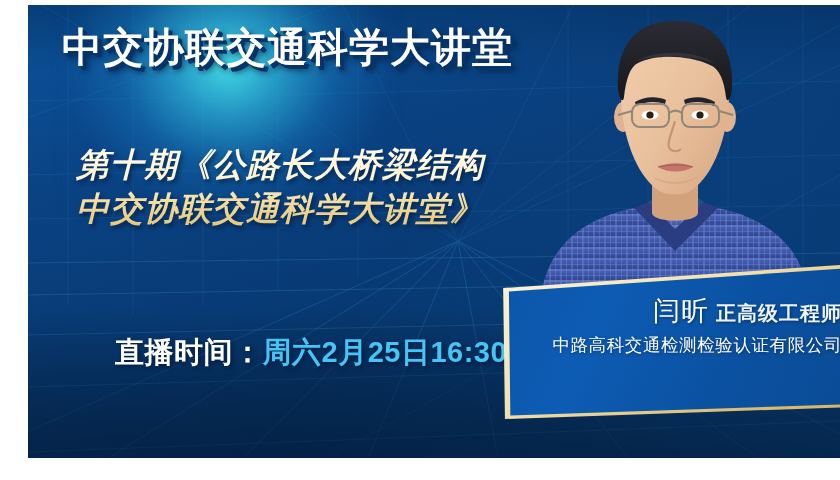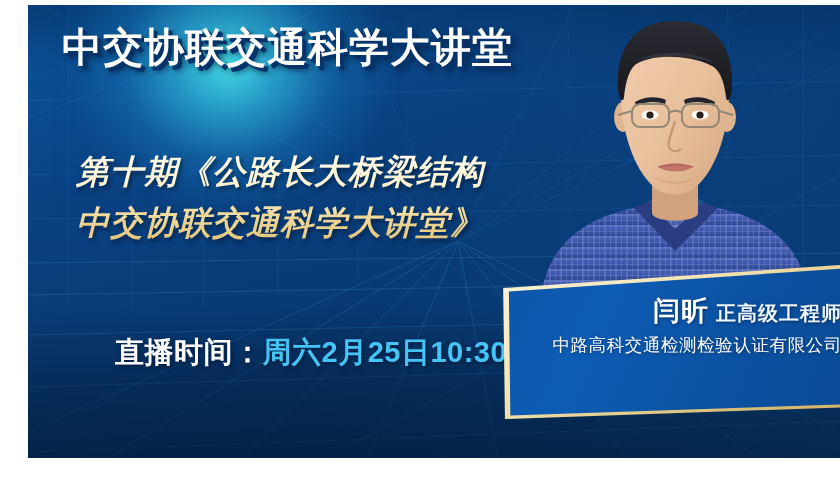--- a/index.html
+++ b/index.html
@@ -67,21 +67,21 @@
   .subtitle{
     position:absolute;left:48px;top:138px;width:520px;
     font-size:33px;font-style:italic;font-weight:bold;
     line-height:1.32;letter-spacing:1px;
     background:linear-gradient(180deg,#fffdf2 0%,#fdf3cf 42%,#f0d99a 72%,#e4c478 100%);
     -webkit-background-clip:text;background-clip:text;
     color:transparent;-webkit-text-fill-color:transparent;
     filter:drop-shadow(2px 3px 2px rgba(2,22,50,.65));
     white-space:nowrap;
   }
-  .subtitle .ln{display:block;margin-top:7px;}
+  .subtitle .ln{display:block;}
 
   
   .timerow{
     position:absolute;left:46px;top:328px;
     font-size:29px;font-weight:bold;letter-spacing:.5px;
     white-space:nowrap;
     text-shadow:2px 2px 4px rgba(2,20,46,.7);
   }
   .timerow .lbl{color:#ffffff;margin-left:41px;}
   .timerow .val{color:#46c4f5;}
@@ -108,21 +108,21 @@
     background:linear-gradient(115deg,#0b55a8 0%,#0d5cb4 28%,#0b51a1 62%,#0a4a93 100%);
   }
   .plate-txt{
     position:absolute;left:0;top:0;width:358px;height:200px;
   }
   .sp-name-row{
     position:absolute;right:12px;top:30px;white-space:nowrap;
     text-align:right;
   }
   .sp-name{
-    font-size:27px;font-weight:bold;color:#ffffff;letter-spacing:1px;
+    font-size:27px;font-weight:normal;color:#ffffff;letter-spacing:1px;
     text-shadow:1px 1px 3px rgba(2,22,50,.55);
   }
   .sp-title{
     font-size:20px;font-weight:bold;color:#eef6ff;letter-spacing:1px;
     margin-left:7px;
     text-shadow:1px 1px 3px rgba(2,22,50,.55);
   }
   .sp-org{
     position:absolute;right:12px;top:70px;white-space:nowrap;
     font-size:17.5px;color:#ffffff;letter-spacing:.6px;
@@ -267,21 +267,21 @@
     </div>
 
     <div class="headline">中交协联交通科学大讲堂</div>
 
     <div class="subtitle">
       <span class="ln">第十期《公路长大桥梁结构</span>
       <span class="ln">中交协联交通科学大讲堂》</span>
     </div>
 
     <div class="timerow">
-      <span class="lbl">直播时间：</span><span class="val">周六2月25日10:30</span>
+      <span class="lbl">直播时间：</span><span class="val">周六2月25日16:30</span>
     </div>
 
     <div class="plate-wrap">
       <div class="plate-gold"></div>
       <div class="plate-blue"></div>
       <div class="plate-txt">
         <div class="sp-name-row">
           <span class="sp-name">闫昕</span><span class="sp-title">正高级工程师</span>
         </div>
         <div class="sp-org">中路高科交通检测检验认证有限公司</div>

